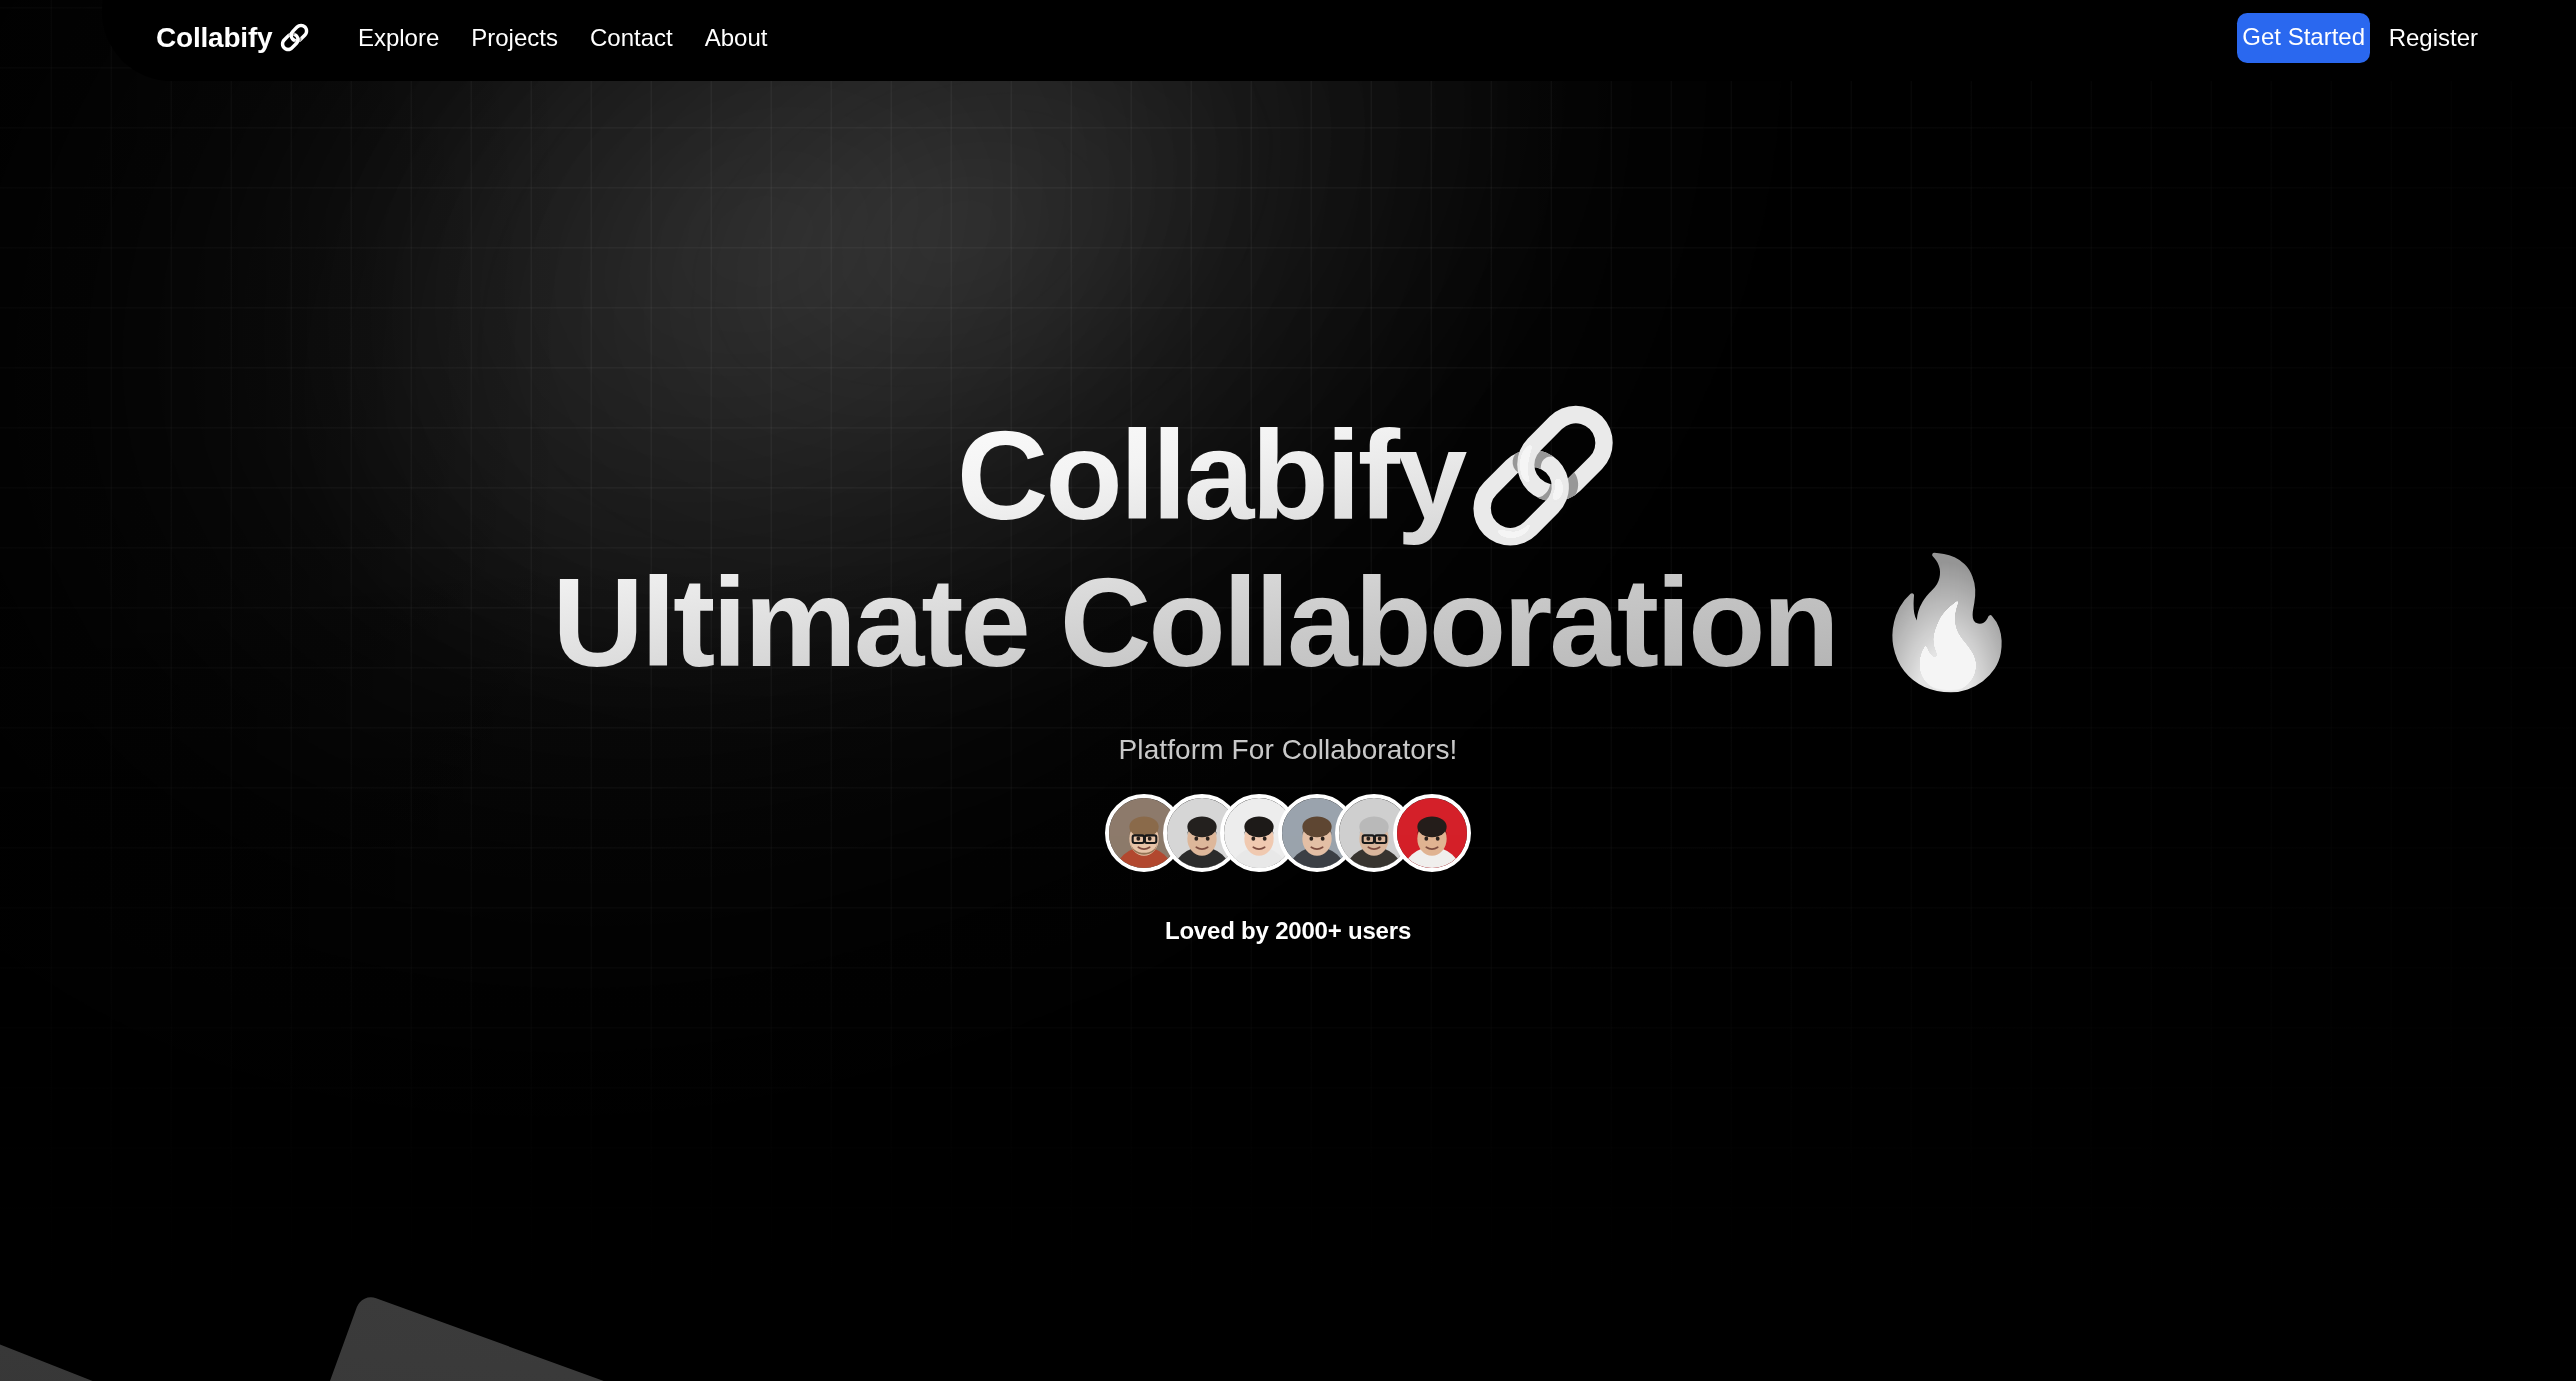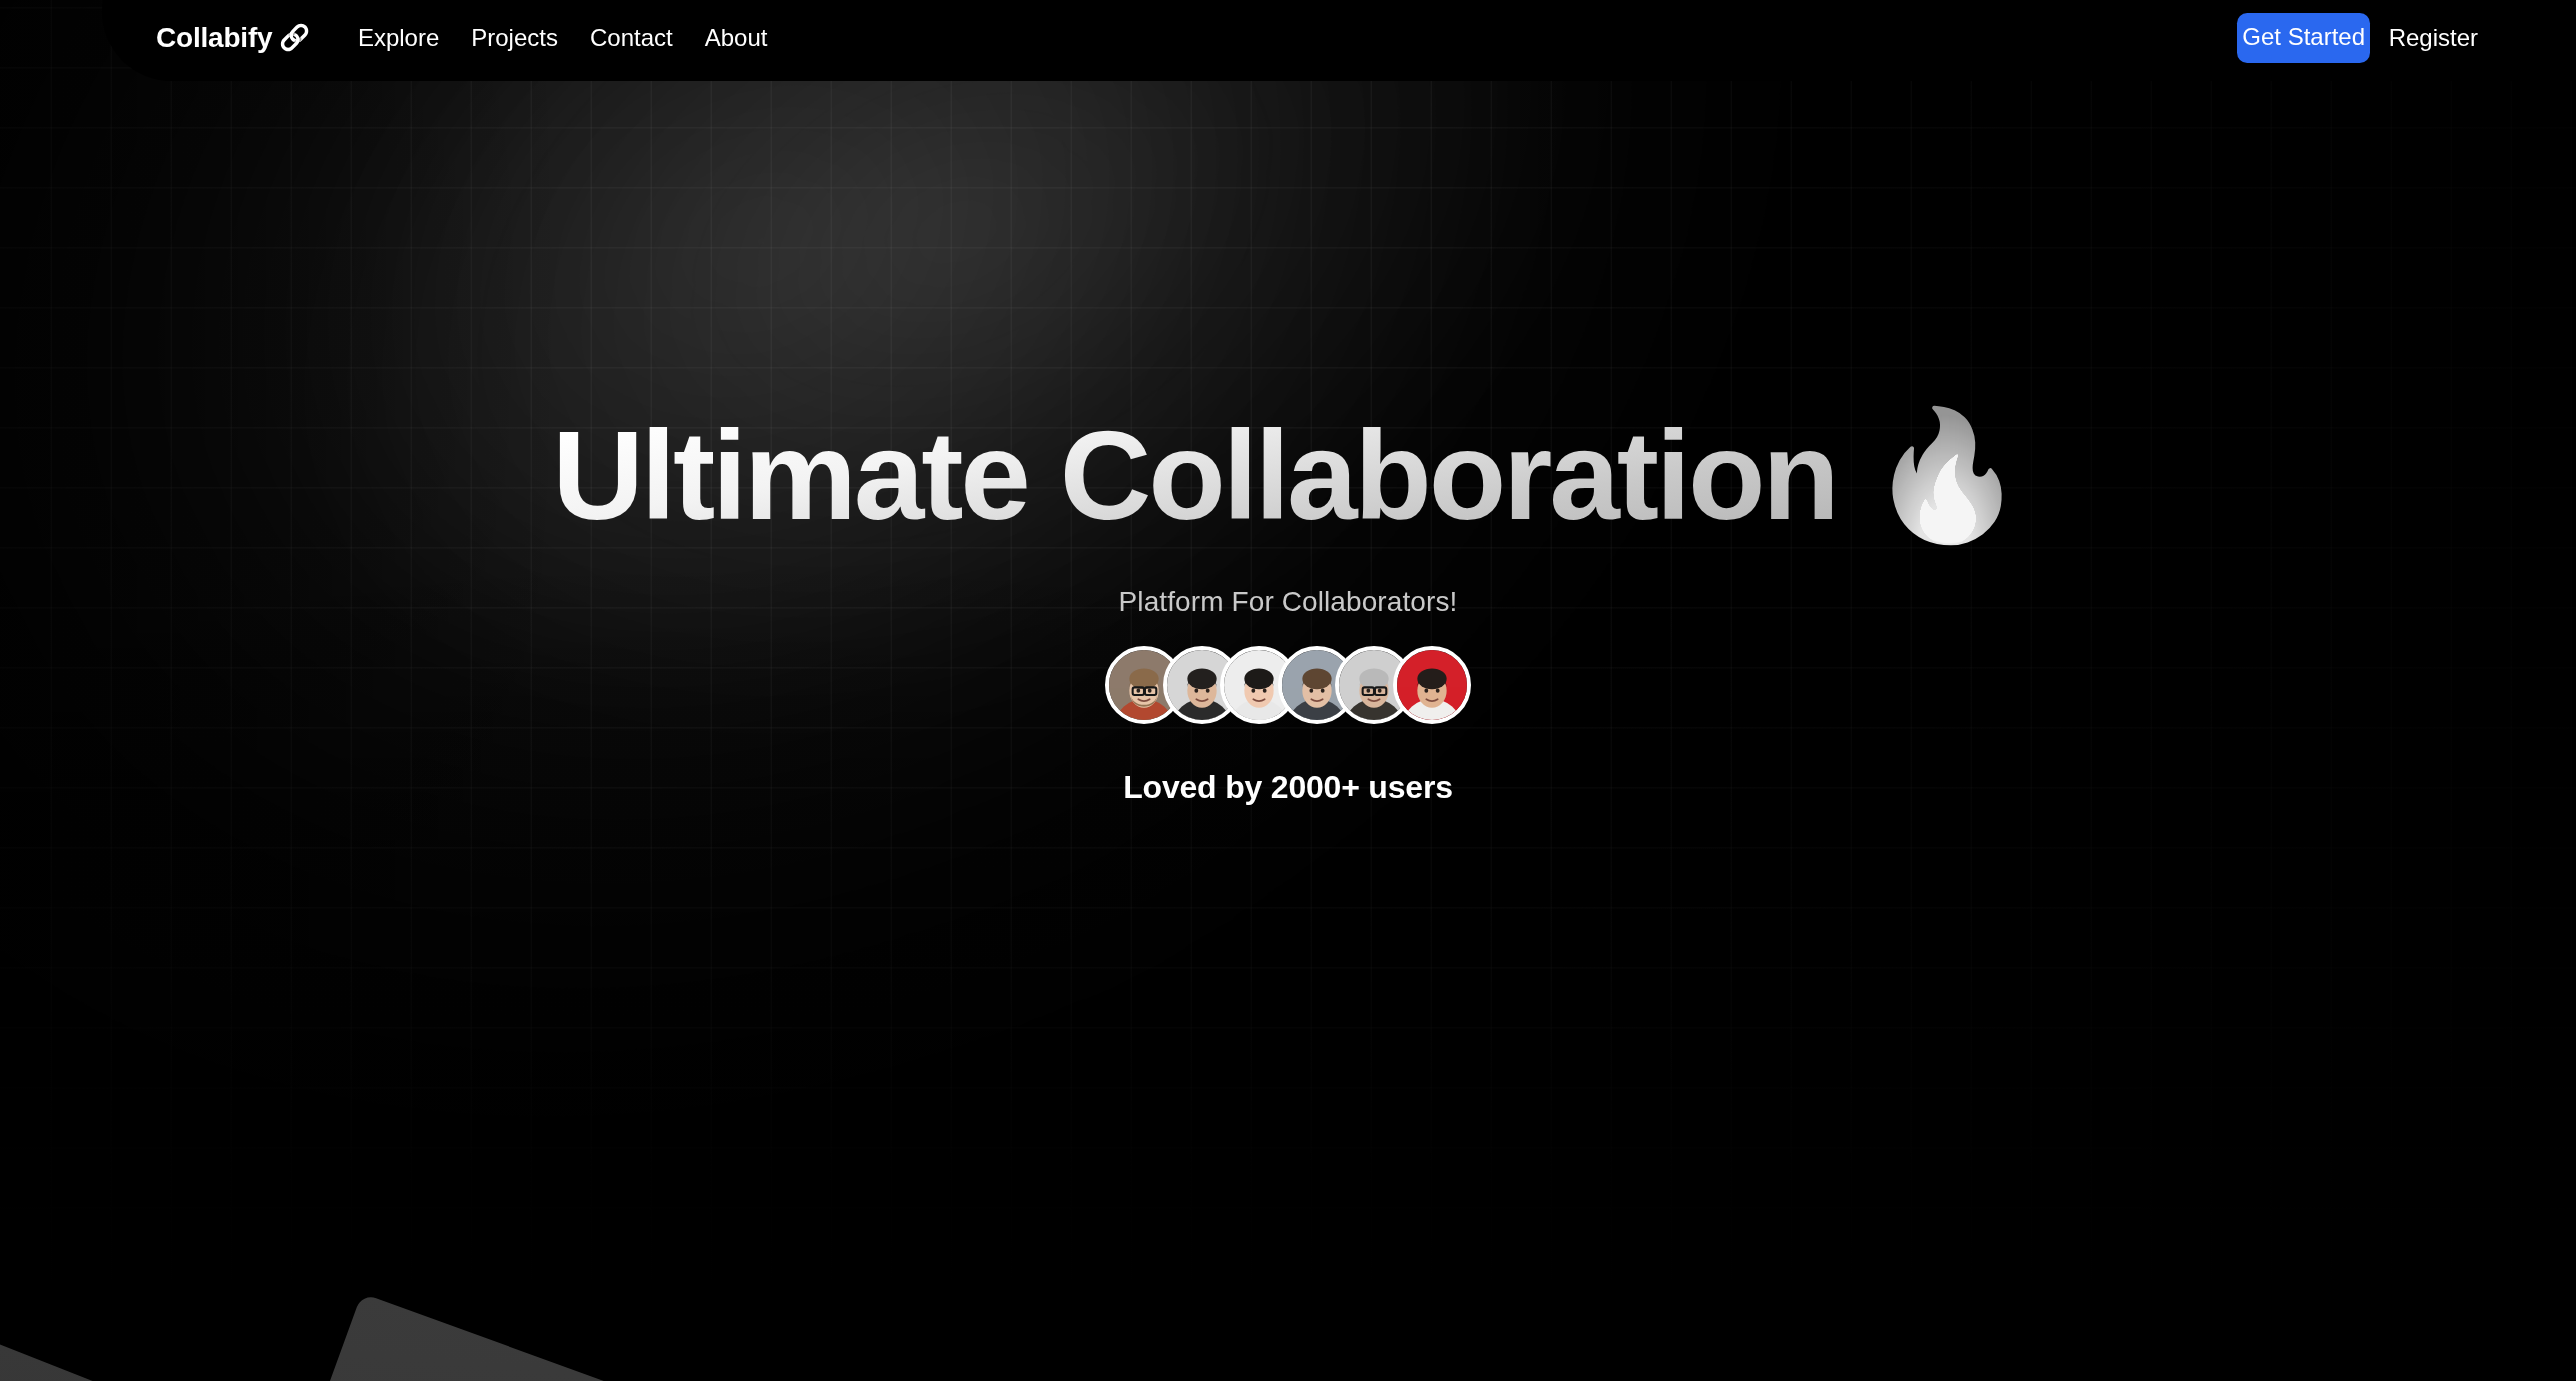--- a/index.html
+++ b/index.html
@@ -127,21 +127,21 @@
   .av{
     width:78px; height:78px; border-radius:50%;
     border:4.6px solid #fff; background:#2b2b2b;
     margin-left:-20.4px; position:relative; overflow:hidden;
     flex:0 0 auto;
   }
   .av:first-child{ margin-left:0; }
 
   .hero-loved{
     margin-top:45px;
-    font-size:32px; font-weight:bold; color:#fff; letter-spacing:-0.2px;
+    font-size:24px; font-weight:bold; color:#fff; letter-spacing:-0.2px;
   }
 
   
   .card-a{
     position:absolute;
     left:-306px; top:1224px;
     width:994px; height:576px;
     background:linear-gradient(160deg,#3a3a3a 0%, #333333 45%, #2c2c2c 100%);
     transform:rotate(21.5deg);
     transform-origin:0 0;
@@ -198,20 +198,21 @@
 
   <div class="card-b">
     <div class="card-b-logo">
       
       
     </div>
   </div>
 
   <div class="hero">
     <h1 class="hero-title">
+      <span class="ln"><span>Collabify</span><span class="hero-emoji">🔗</span></span>
       <span class="ln"><span>Ultimate Collaboration </span><span class="hero-emoji">🔥</span></span>
     </h1>
 
     <div class="hero-sub">Platform For Collaborators!</div>
 
     <div class="avatars">
         <div class="av">
     <svg viewBox="0 0 74 74" xmlns="http://www.w3.org/2000/svg" style="position:absolute;inset:0;width:100%;height:100%">
       <rect width="74" height="74" fill="#8d7a6b"></rect>
       <rect y="40" width="74" height="34" fill="#8d7a6b" opacity=".35"></rect>

